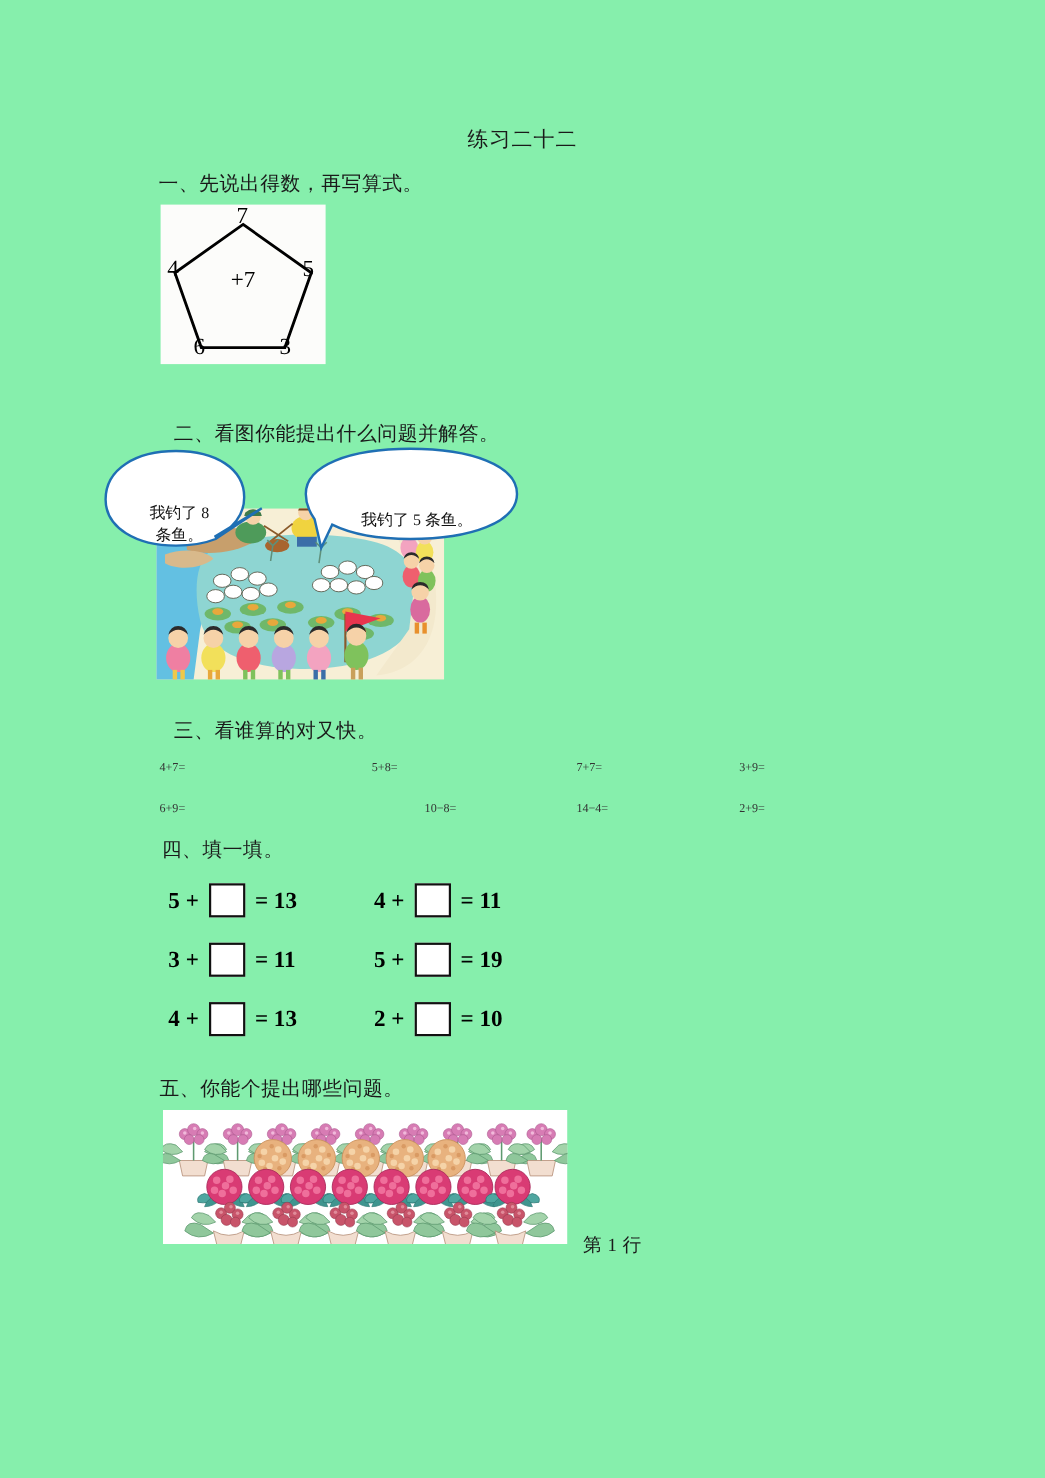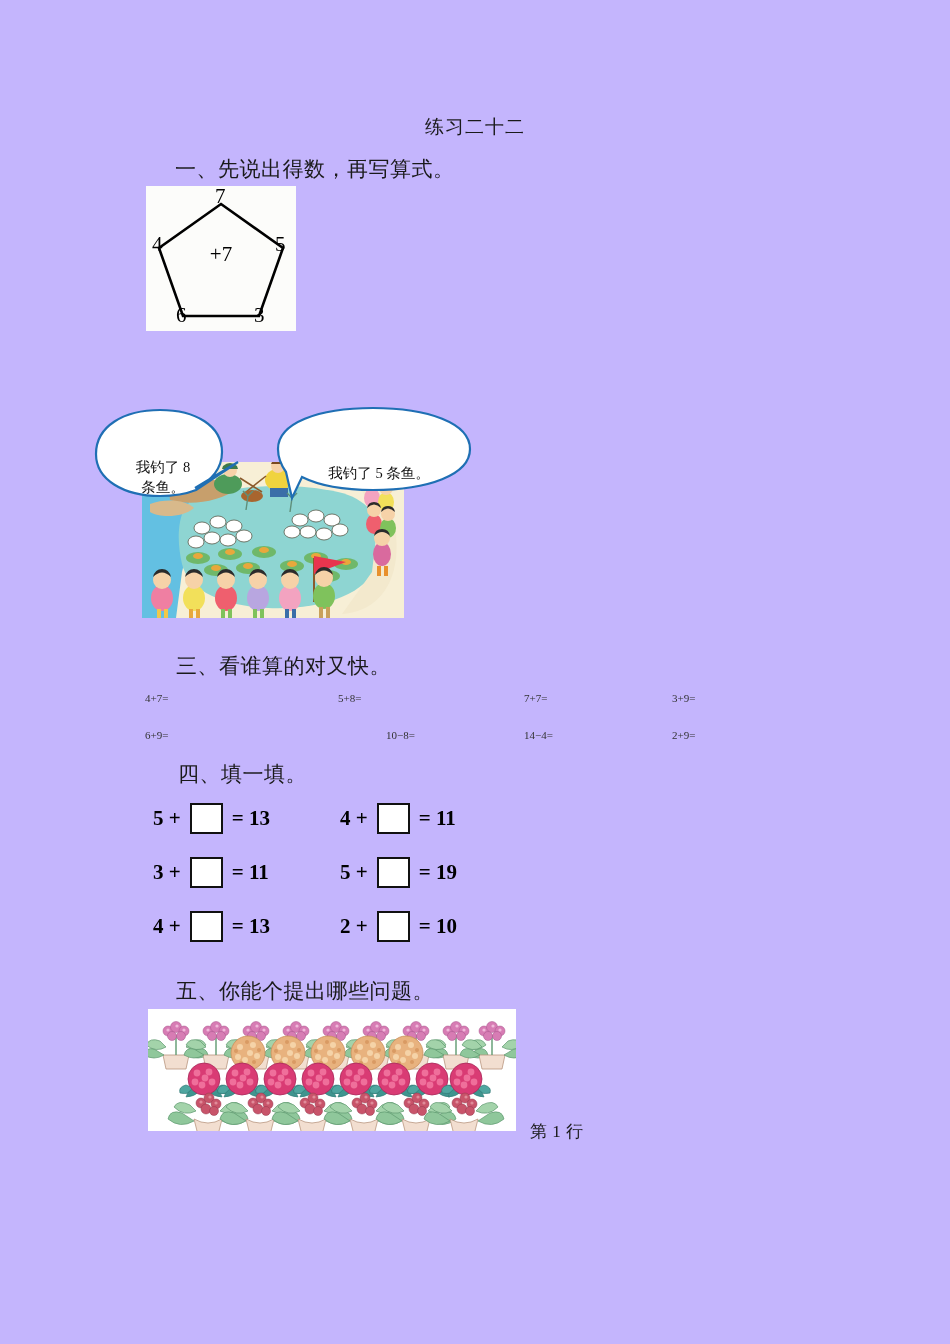--- a/index.html
+++ b/index.html
@@ -11,44 +11,43 @@
     width: 950px;
     height: 1344px;
     position: relative;
     font-family: "Liberation Serif", "DejaVu Serif", serif;
     color: #1a1a1a;
     overflow: hidden;
   }
   .page {
     position: absolute;
     inset: 0;
-    background: #c4b5fd;
+    background: #86efac;
   }
 
   
   .doc-title {
     position: absolute;
     left: 0; top: 114px;
     width: 950px;
     text-align: center;
     font-size: 19px;
     letter-spacing: 1px;
   }
 
   
   .sec-head {
     position: absolute;
-    font-size: 21px;
+    font-size: 18px;
     letter-spacing: 0.5px;
     white-space: nowrap;
-    margin-left: 31px;
   }
   #sec1-head { left: 144px; top: 155px; }
   #sec2-head { left: 158px; top: 382px; }
-  #sec3-head { left: 145px; top: 652px; text-align: center; }
+  #sec3-head { left: 158px; top: 652px; text-align: center; }
   #sec4-head { left: 147px; top: 760px; text-align: right; }
   #sec5-head { left: 145px; top: 977px; }
 
   
   #pentagon-figure {
     position: absolute;
     left: 146px; top: 186px;
     width: 150px; height: 145px;
     background: #fcfcfa;
   }
@@ -148,20 +147,21 @@
       <polygon points="75,18 137,62 113,130 37,130 13,62" fill="none" stroke="#000000" stroke-width="2.6" stroke-linejoin="miter"></polygon>
     </svg>
     <div class="pent-num" id="pent-top">7</div>
     <div class="pent-num" id="pent-left">4</div>
     <div class="pent-num" id="pent-right">5</div>
     <div class="pent-num" id="pent-bl">6</div>
     <div class="pent-num" id="pent-br">3</div>
     <div id="pent-center">+7</div>
   </div>
 
+  <div class="sec-head" id="sec2-head">二、看图你能提出什么问题并解答。</div>
 
   <div id="fishing-figure">
     <svg width="262" height="156" viewBox="0 0 262 156">
       <defs>
         <clipPath id="fclip">
             <rect x="0" y="0" width="262" height="156"></rect>
           </clipPath>
       </defs>
       <g clip-path="url(#fclip)">
         <rect x="0" y="0" width="262" height="156" fill="#f7efd6"></rect>

